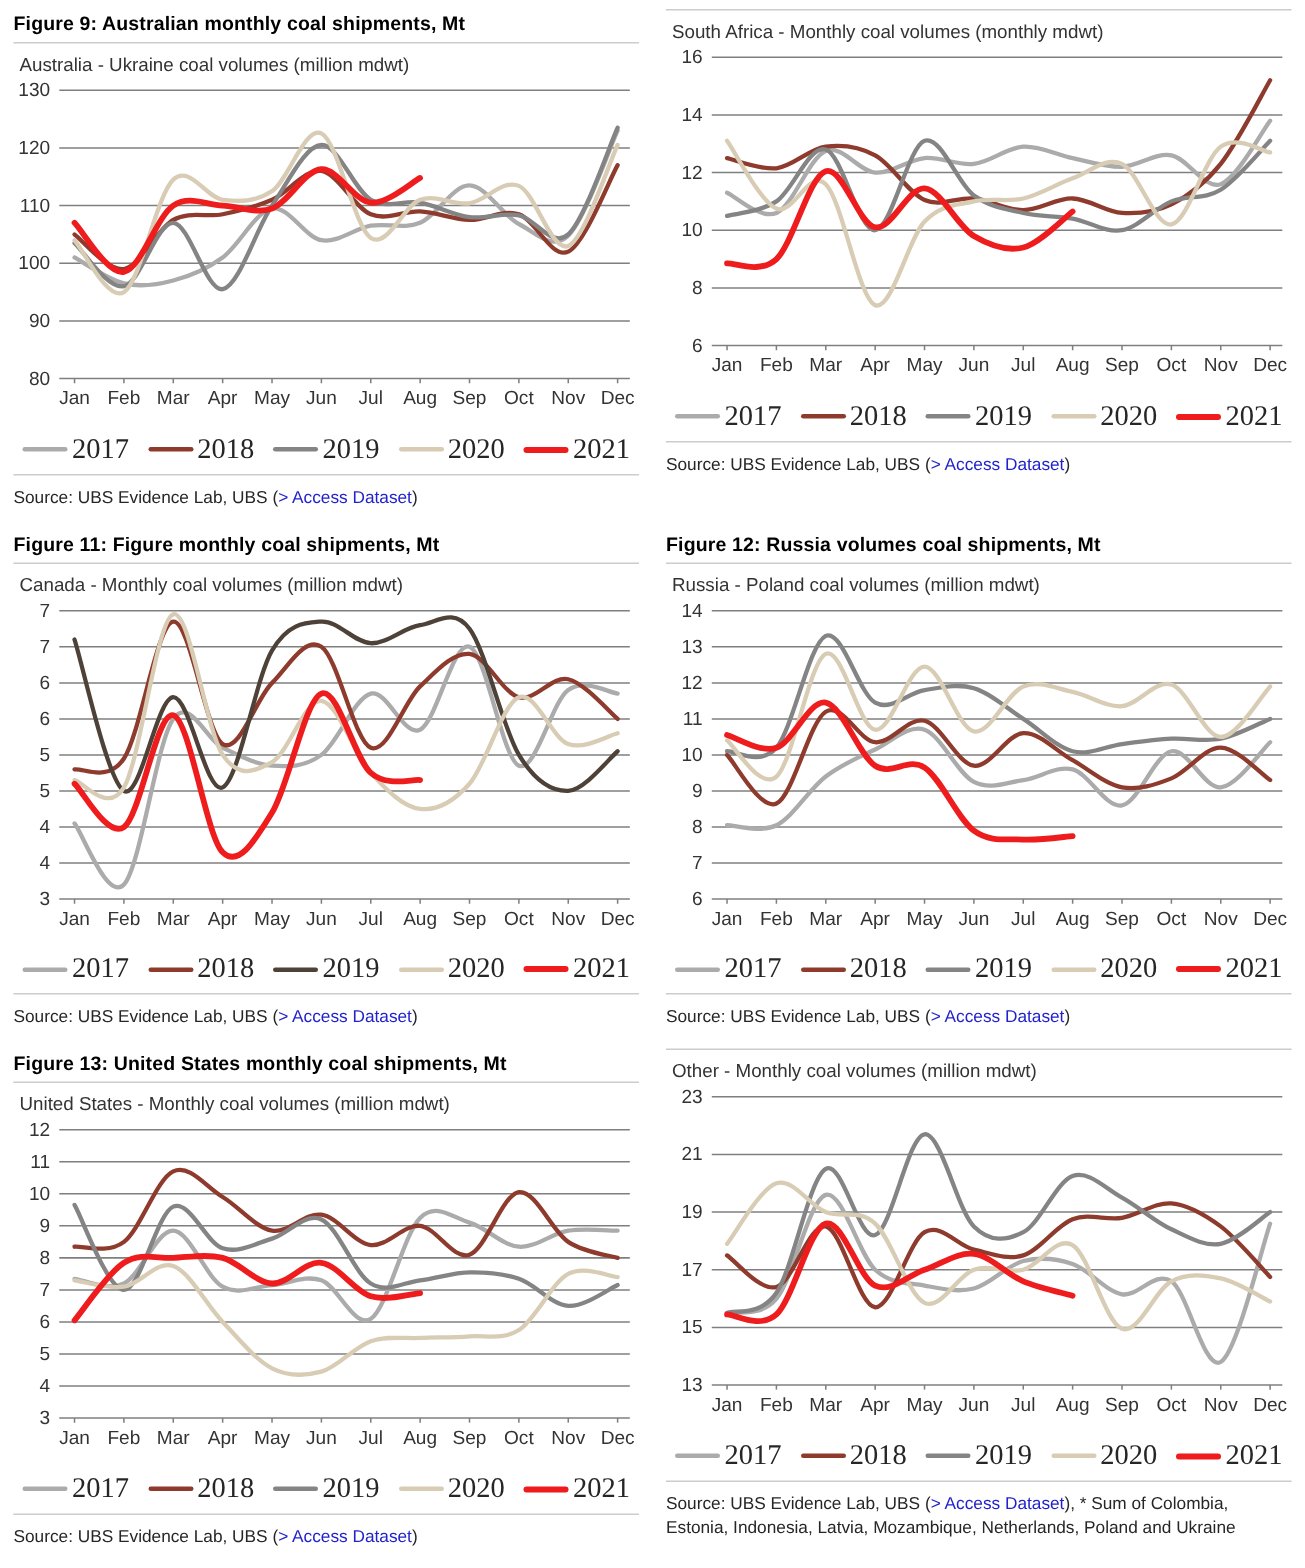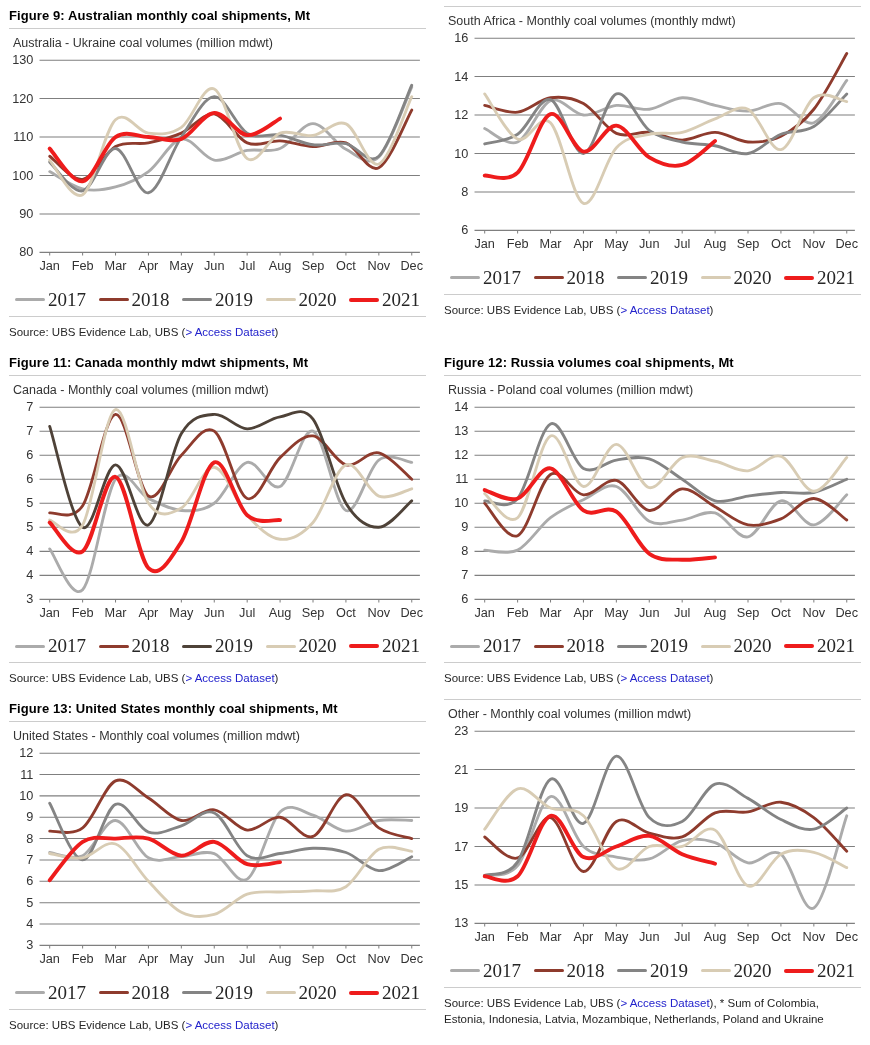--- a/index.html
+++ b/index.html
@@ -206,21 +206,21 @@
         <span class="legend-item">
           <span class="swatch thick" style="background: rgb(238, 28, 28);"></span>
           <span>2021</span>
         </span>
       </div>
     <hr class="rule">
     <div class="source"><span>Source:   UBS Evidence Lab, UBS  (</span><span class="link">&gt; Access Dataset</span><span>)</span></div>
   </div>
 
   <div class="panel">
-    <div class="fig-title">Figure 11: Canada monthly mdwt shipments, Mt</div>
+    <div class="fig-title">Figure 11: Figure monthly coal shipments, Mt</div>
     <hr class="rule">
     <div class="subtitle">Canada - Monthly coal volumes (million  mdwt)</div>
     <div class="chart-host">
         <svg viewBox="0 0 410 234" class="chart-svg">
           <line x1="30" y1="9.0" x2="404" y2="9.0" stroke="#7f7f7f" stroke-width="1"></line>
           <text x="24" y="13.0" text-anchor="end" font-size="12.5" fill="#333333">7</text>
           <line x1="30" y1="32.6" x2="404" y2="32.6" stroke="#7f7f7f" stroke-width="1"></line>
           <text x="24" y="36.6" text-anchor="end" font-size="12.5" fill="#333333">7</text>
           <line x1="30" y1="56.3" x2="404" y2="56.3" stroke="#7f7f7f" stroke-width="1"></line>
           <text x="24" y="60.3" text-anchor="end" font-size="12.5" fill="#333333">6</text>

